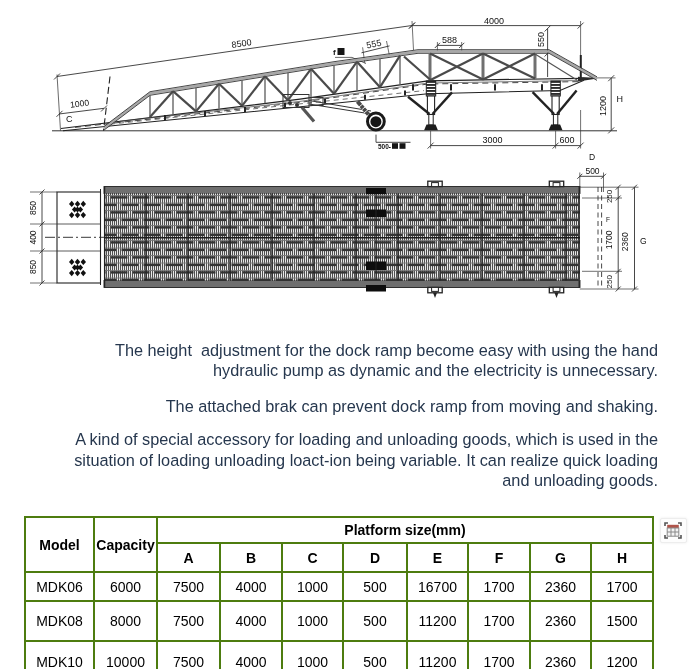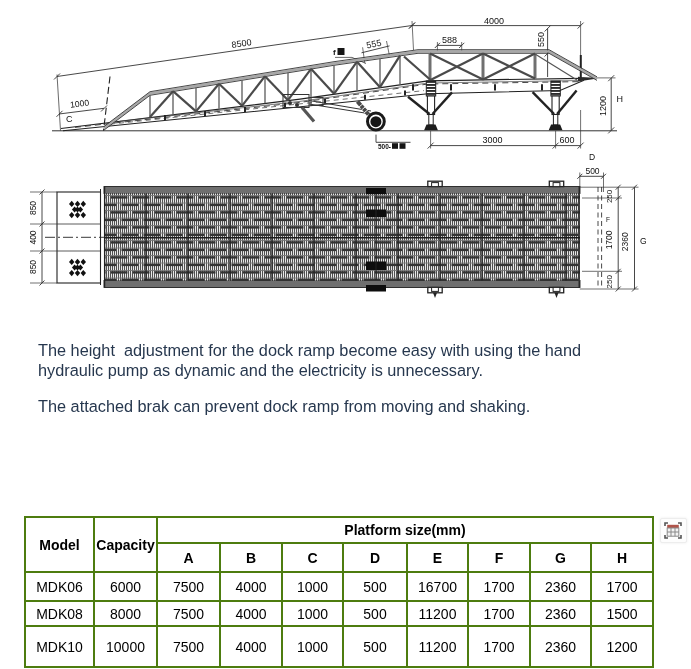--- a/index.html
+++ b/index.html
@@ -1,21 +1,21 @@
 <!DOCTYPE html>
 <html><head>
 <meta charset="utf-8">
 <style>
 html,body { margin:0; padding:0; background:#fff; }
 body { width:691px; height:669px; position:relative; overflow:hidden;
   font-family:"Liberation Sans", sans-serif; }
 svg text { font-family:"Liberation Sans", sans-serif; }
 .para { position:absolute; left:38px; top:340px; width:620px; color:#26374e;
   font-size:16.3px; line-height:20.4px; }
-.para p { margin:0 0 15px 0; }
+.para p { margin:0 0 15px 0;text-align:right; }
 .para p.m2 { margin-bottom:13px; }
 table.spec { position:absolute; left:24px; top:516px; border-collapse:collapse;
   table-layout:fixed; color:#000; }
 table.spec td { border:2px solid #4d7c0f; text-align:center; padding:0;
   font-size:14px; overflow:hidden; }
 table.spec .b { font-weight:bold; }
 .icon-btn { position:absolute; left:660px; top:518px; width:25px; height:23px;
   background:#fdfdfd; border:1px solid #ededed; border-radius:2px;
   box-shadow:0 0 3px rgba(0,0,0,0.08); }
 </style>
@@ -378,20 +378,21 @@
 <text x="606" y="221.5" font-size="6.5" fill="#111">F</text>
 <text x="640" y="244" font-size="8.5" fill="#111">G</text>
 </svg>
 
 <div class="para">
 
 <p>The height&nbsp; adjustment for the dock ramp become easy with using the hand<br>hydraulic pump as dynamic and the electricity is unnecessary.</p>
 
 <p class="m2">The attached brak can prevent dock ramp from moving and shaking.</p>
 
+<p>A kind of special accessory for loading and unloading goods, which is used in the<br>situation of loading unloading loact-ion being variable. It can realize quick loading<br>and unloading goods.</p>
 </div>
 
 <table class="spec">
 <colgroup>
       <col style="width:69px">
       <col style="width:63px">
       <col style="width:63px">
       <col style="width:62px">
       <col style="width:61px">
       <col style="width:64px">
@@ -421,21 +422,21 @@
         <td>6000</td>
         <td>7500</td>
         <td>4000</td>
         <td>1000</td>
         <td>500</td>
         <td>16700</td>
         <td>1700</td>
         <td>2360</td>
         <td>1700</td>
       </tr>
-<tr style="height:25px">
+<tr style="height:40px">
         <td>MDK08</td>
         <td>8000</td>
         <td>7500</td>
         <td>4000</td>
         <td>1000</td>
         <td>500</td>
         <td>11200</td>
         <td>1700</td>
         <td>2360</td>
         <td>1500</td>

